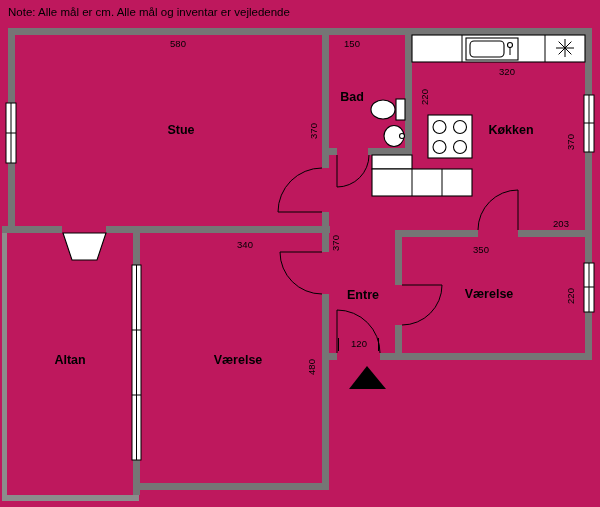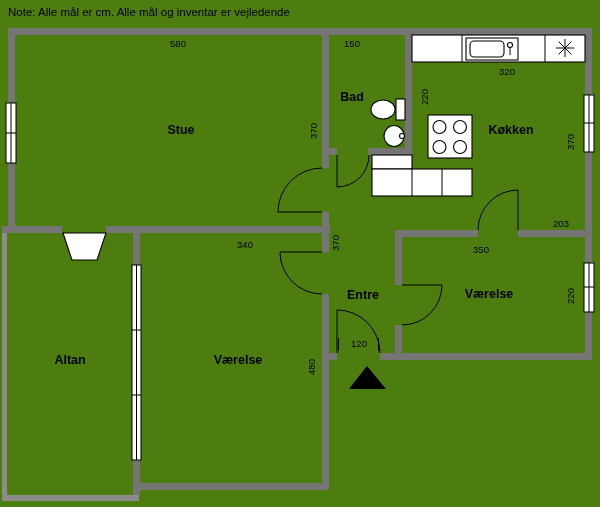--- a/index.html
+++ b/index.html
@@ -1,20 +1,20 @@
 <!DOCTYPE html>
 <html><head>
 <meta charset="utf-8">
 <style>
   html, body { margin: 0; padding: 0; background: #ffffff; }
   .page {
     position: relative;
     width: 600px;
     height: 507px;
-    background: #4d7c0f;
+    background: #be185d;
     font-family: "Liberation Sans", sans-serif;
   }
   svg text { font-family: "Liberation Sans", sans-serif; fill: #000; }
   .note       { font-size: 11.5px; }
   .room-label { font-size: 12.5px; font-weight: bold; text-anchor: middle; }
   .dim        { font-size: 9.5px; text-anchor: middle; }
   .wall       { fill: #757575; stroke: none; }
   .wall-thin  { fill: #8c8c8c; stroke: none; }
   .win        { fill: #ffffff; stroke: #000; stroke-width: 1; }
   .winline    { stroke: #000; stroke-width: 1; }

